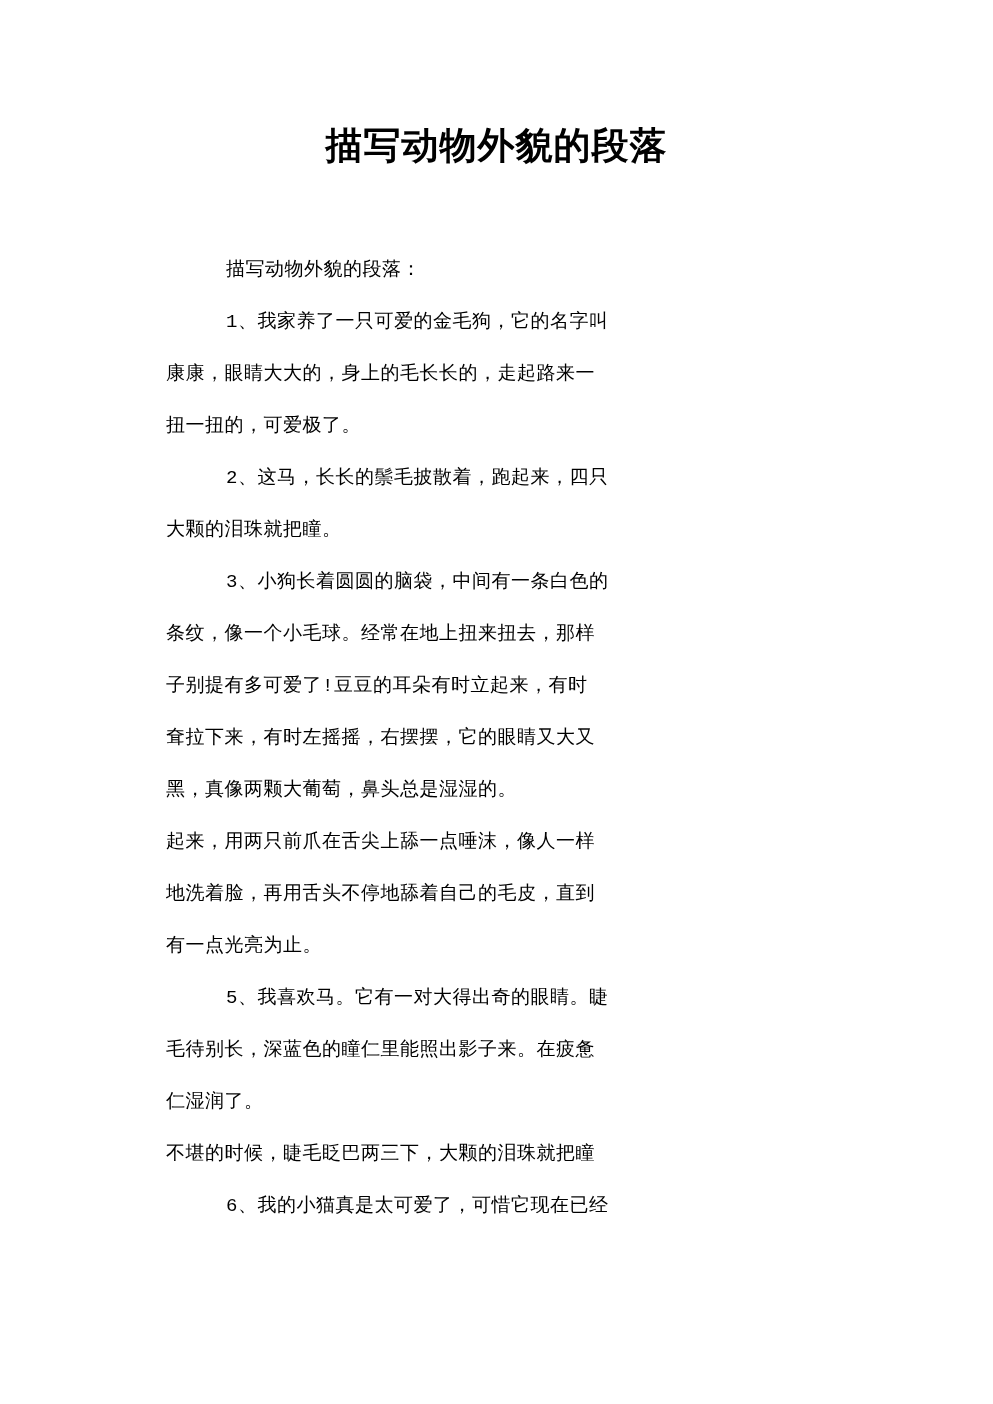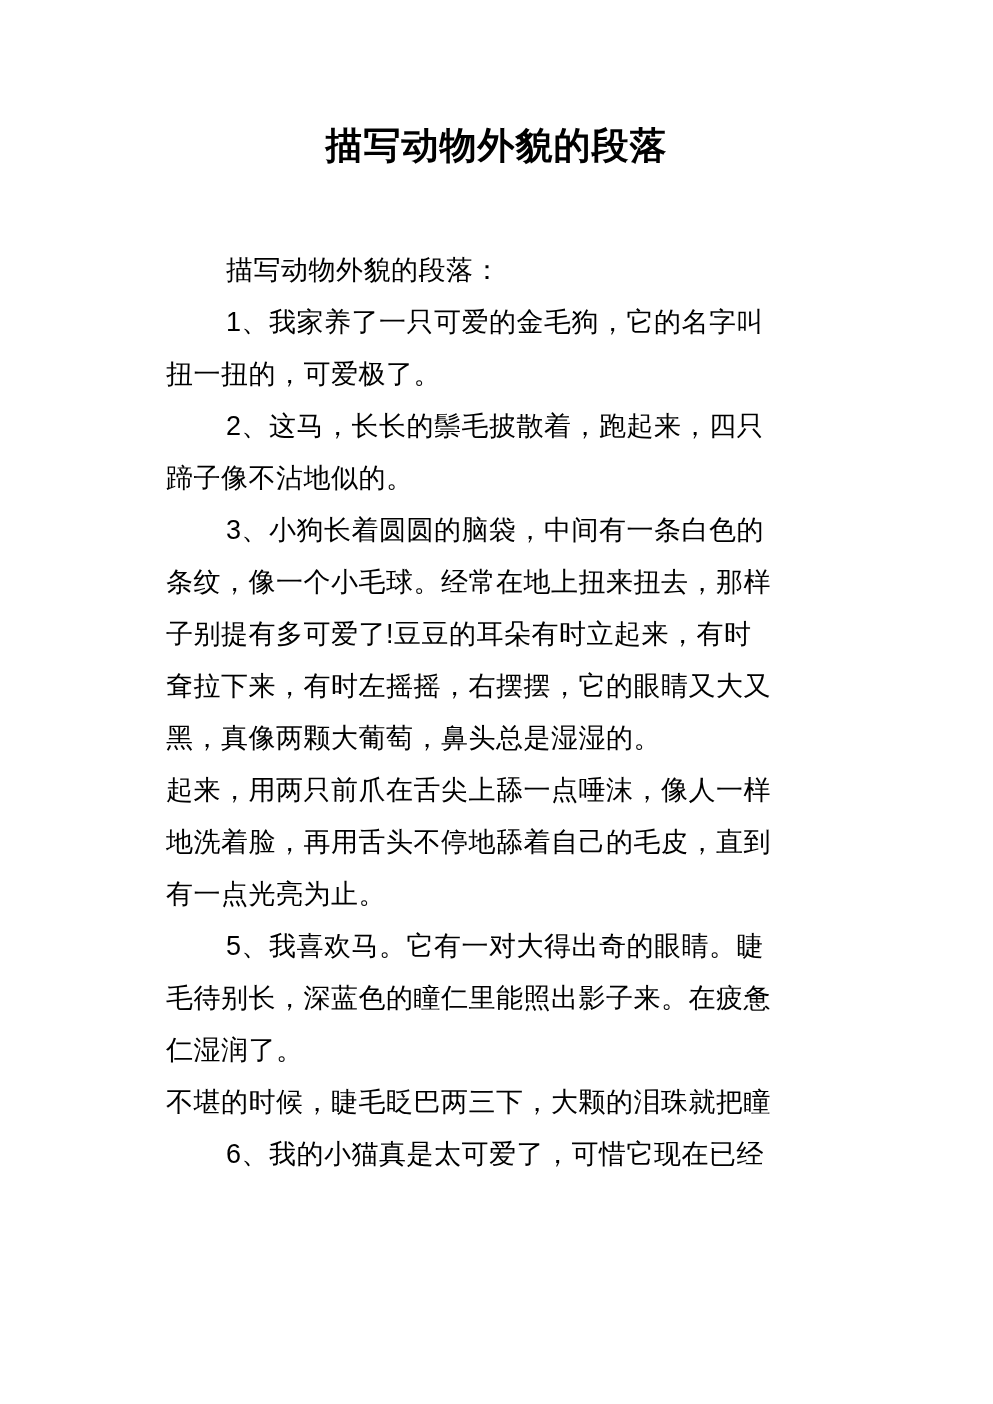--- a/index.html
+++ b/index.html
@@ -32,22 +32,22 @@
       font-weight: bold;
       font-size: 37px;
       line-height: 56px;
       letter-spacing: 1px;
     }
     .body-text {
       position: absolute;
       left: 166px;
       top: 244px;
       width: 662px;
-      font-family: Liberation Sans, sans-serif;
-      font-size: 27px;
+      font-family: Liberation Mono, monospace;
+      font-size: 19px;
       line-height: 52px;
       letter-spacing: 0.5px;
     }
     .line {
       display: block;
       white-space: nowrap;
       height: 52px;
     }
     .line.indent {
       padding-left: 60px;
@@ -57,26 +57,27 @@
 <body>
 
 <div class="page">
   <div class="title">描写动物外貌的段落</div>
 
   <div class="body-text">
     <span class="line indent">描写动物外貌的段落：</span>
 
     <div>
       <span class="line indent">1、我家养了一只可爱的金毛狗，它的名字叫</span>
+      <span class="line">康康，眼睛大大的，身上的毛长长的，走起路来一</span>
       <span class="line">扭一扭的，可爱极了。</span>
     </div>
 
     <div>
       <span class="line indent">2、这马，长长的鬃毛披散着，跑起来，四只</span>
-      <span class="line">蹄子像不沾地似的。</span>
+      <span class="line">大颗的泪珠就把瞳。</span>
     </div>
 
     <div>
       <span class="line indent">3、小狗长着圆圆的脑袋，中间有一条白色的</span>
       <span class="line">条纹，像一个小毛球。经常在地上扭来扭去，那样</span>
       <span class="line">子别提有多可爱了!豆豆的耳朵有时立起来，有时</span>
       <span class="line">耷拉下来，有时左摇摇，右摆摆，它的眼睛又大又</span>
       <span class="line">黑，真像两颗大葡萄，鼻头总是湿湿的。</span>
     </div>
 

